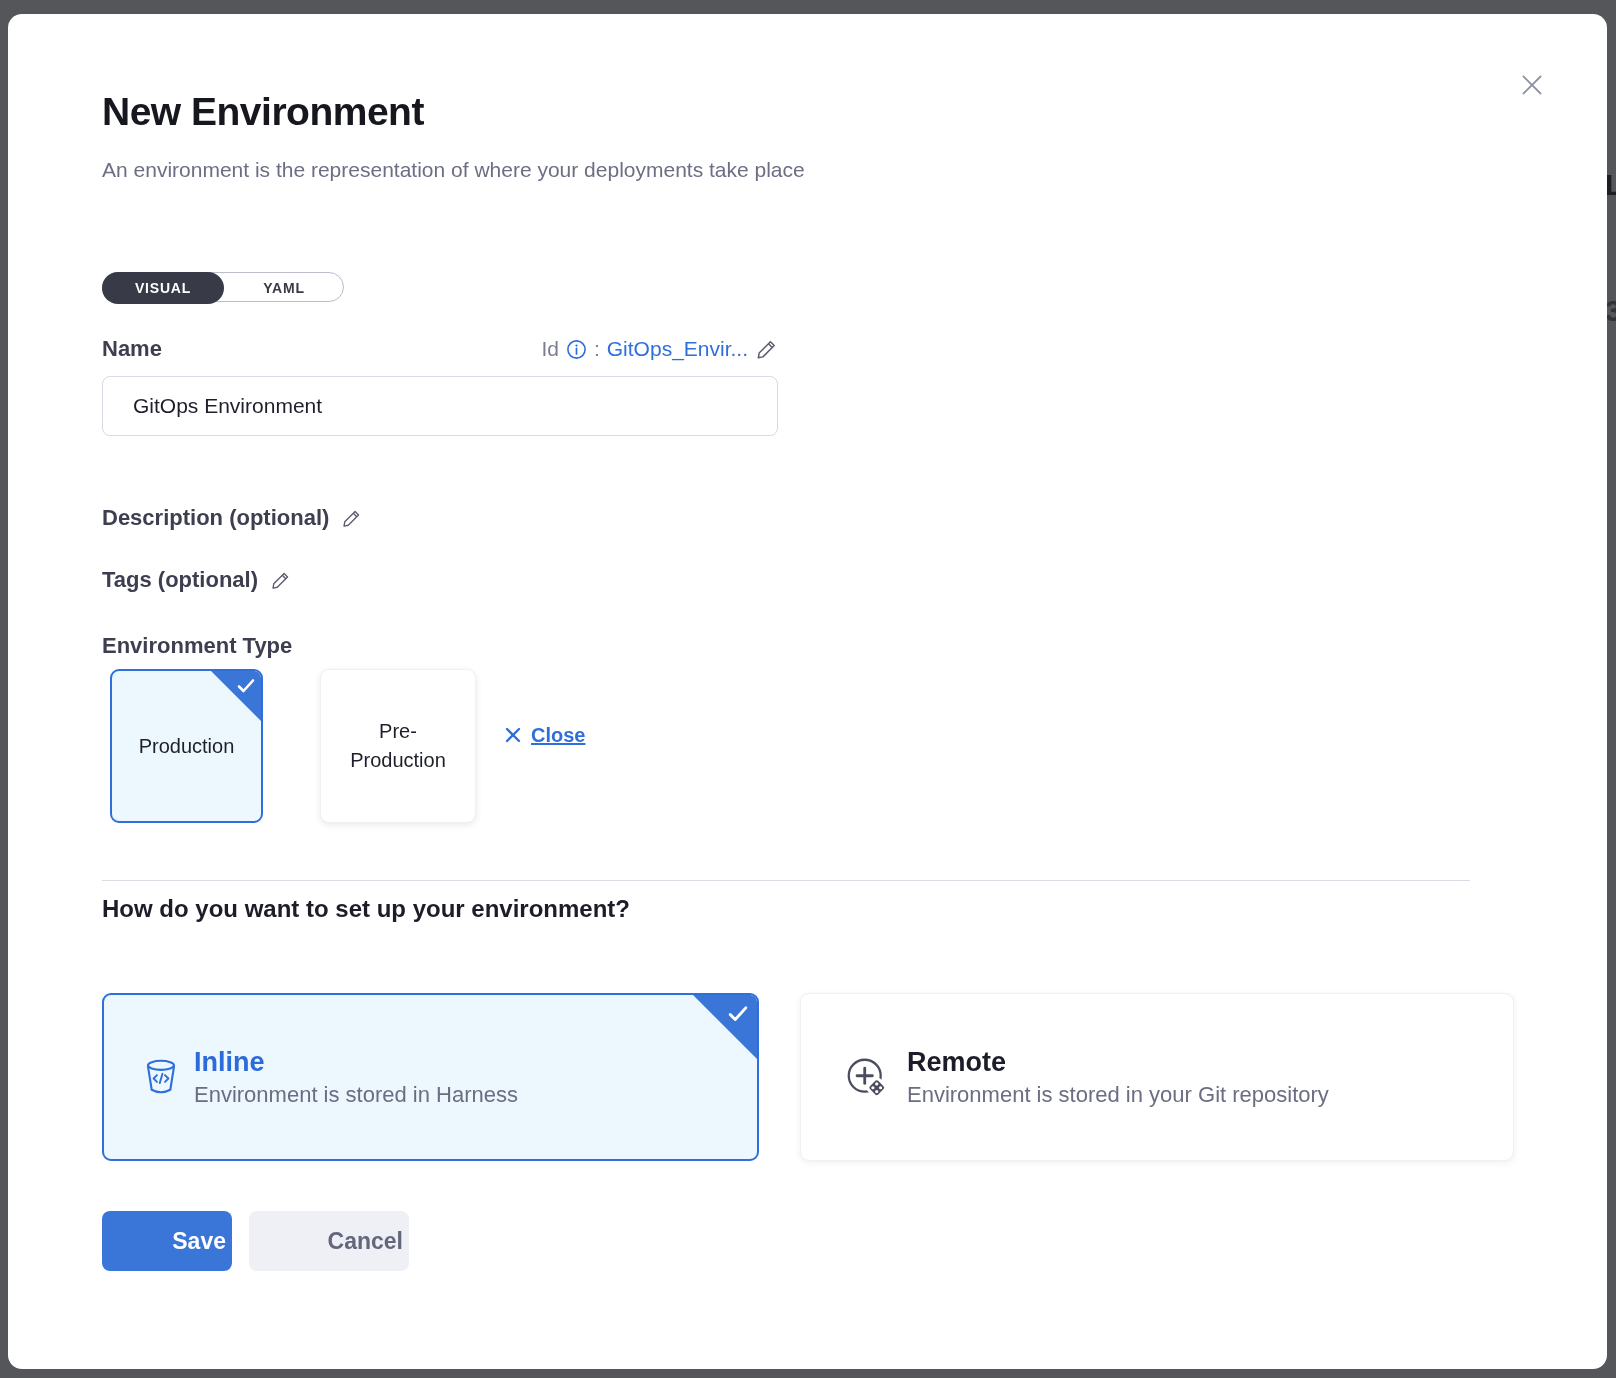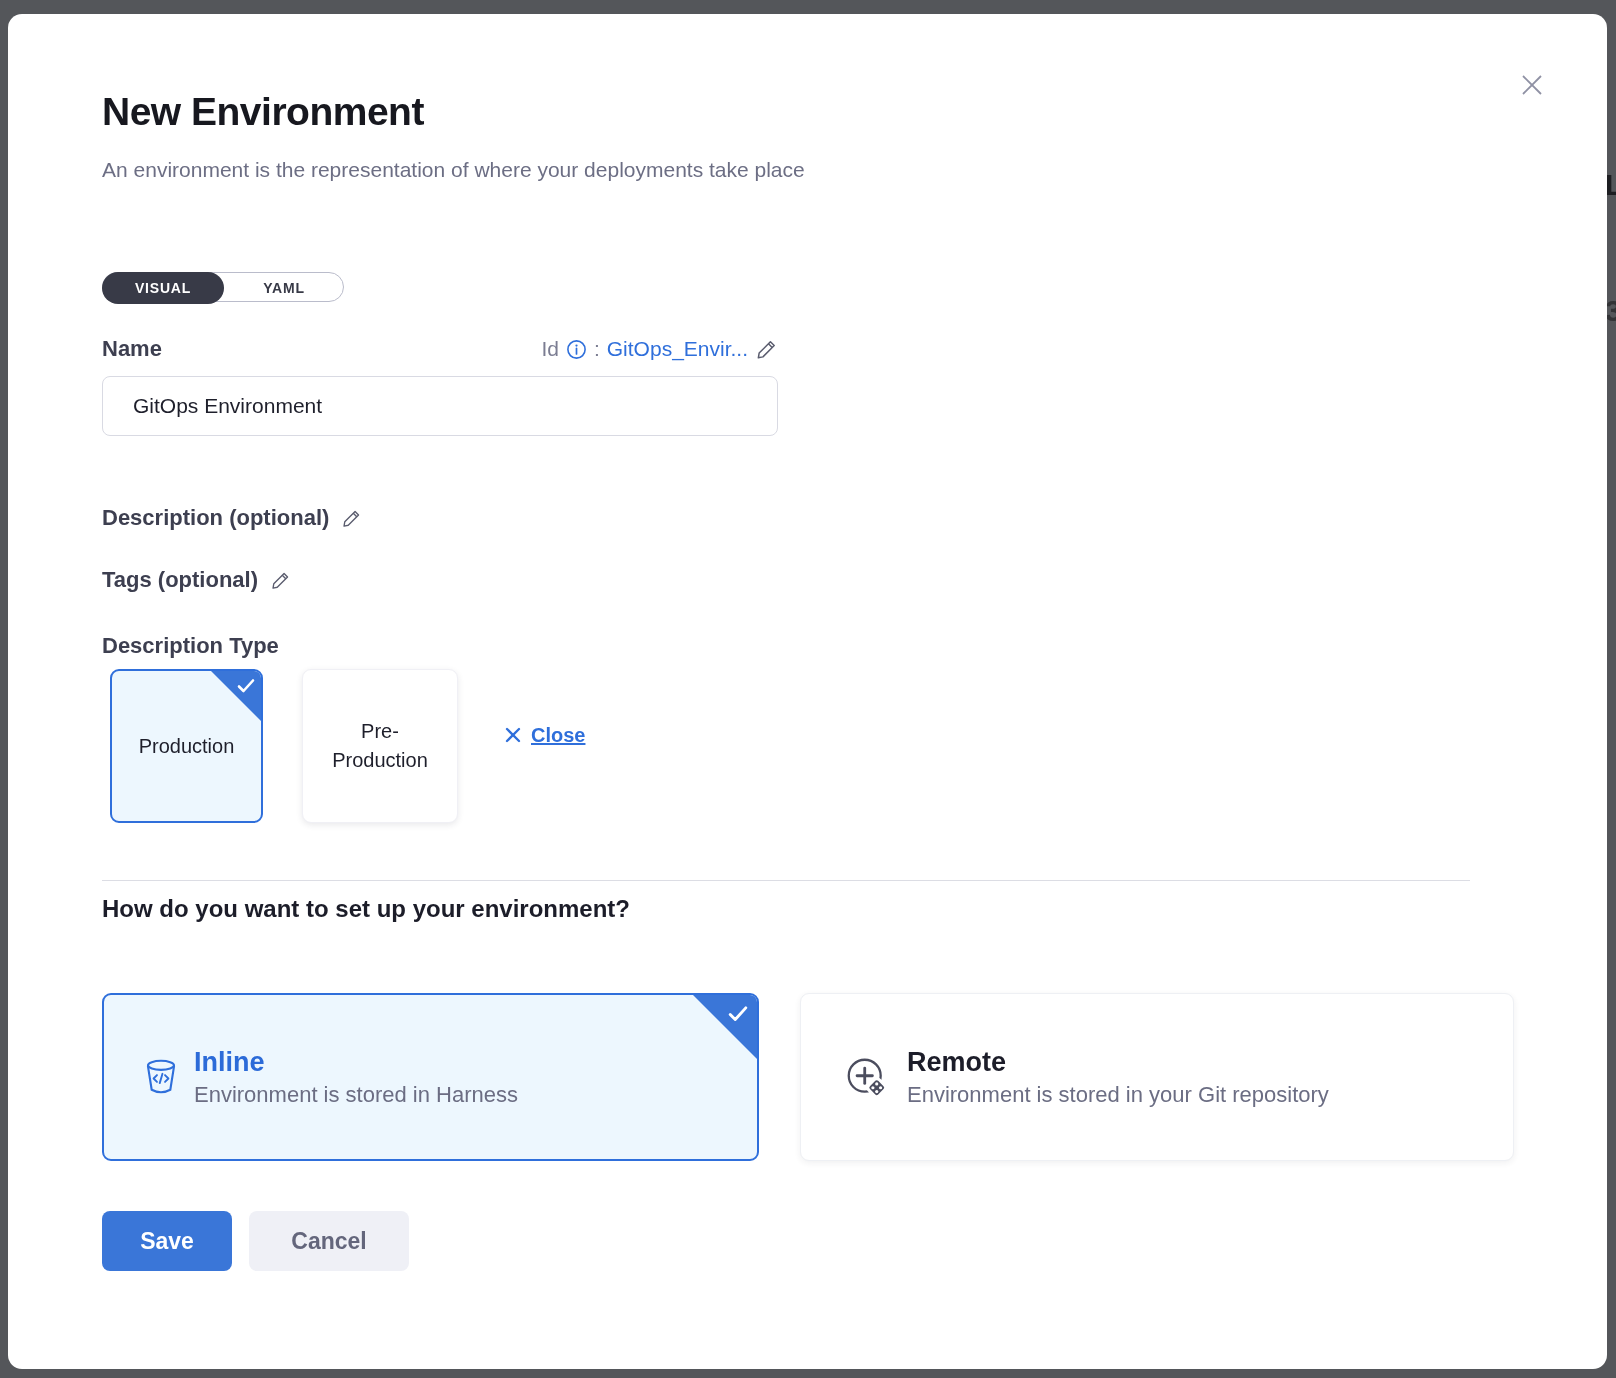--- a/index.html
+++ b/index.html
@@ -88,21 +88,21 @@
   .type-card{
     position:absolute;top:655px;height:154px;border-radius:9px;
     display:flex;align-items:center;justify-content:center;
     font-size:20px;color:#1e1f2b;cursor:pointer;overflow:hidden;
   }
   .type-card.selected{
     left:102px;width:153px;
     background:#edf7fe;border:2px solid #2f6fdb;
   }
   .type-card.plain{
-    left:294px;width:156px;
+    left:312px;width:156px;
     background:#ffffff;border:1px solid #f0f0f5;
     box-shadow:0 2px 6px rgba(40,41,61,0.10);
   }
   .type-card .card-label{text-align:center;width:112px;line-height:1.45;}
 
   .corner{
     position:absolute;top:0;right:0;background:#3a76d8;
     clip-path:polygon(0 0,100% 0,100% 100%);
   }
   .corner-sm{width:50px;height:50px;}
@@ -144,21 +144,21 @@
   .setup-card .card-texts{margin-left:18px;display:flex;flex-direction:column;gap:4px;}
   .setup-title{font-size:27px;font-weight:700;}
   .setup-title.blue{color:#2c6bd8;}
   .setup-title.dark{color:#1c1d29;}
   .setup-desc{font-size:22px;color:#6b6d83;}
 
   
   .btn{
     position:absolute;top:1197px;height:60px;border:none;border-radius:8px;
     font-family:"Liberation Sans", sans-serif;
-    font-size:23px;font-weight:700;cursor:pointer;
+    font-size:23px;font-weight:700;cursor:pointer;text-align:right;
   }
   .btn-save{left:94px;width:130px;background:#3a76d8;color:#ffffff;}
   .btn-cancel{left:241px;width:160px;background:#eff0f6;color:#64667c;}
 </style>
 </head>
 <body>
 
 <div class="backdrop-frag frag-1">L</div>
 <div class="backdrop-frag frag-2">3</div>
 
@@ -215,21 +215,21 @@
   <div class="opt-row tags-row">
     <span>Tags (optional)</span>
     <span class="icon-btn">
       <svg width="21" height="21" viewBox="0 0 20 20" fill="none">
         <path d="M13.4 3.3 L16.7 6.6 L6.9 16.4 L2.9 17.2 L3.6 13.1 Z" stroke="#5a5c6e" stroke-width="1.3" stroke-linejoin="round"></path>
         <line x1="11.7" y1="5" x2="15" y2="8.3" stroke="#5a5c6e" stroke-width="1.3"></line>
       </svg>
     </span>
   </div>
 
-  <div class="envtype-label">Description Type</div>
+  <div class="envtype-label">Environment Type</div>
 
   <div class="type-card selected">
     <div class="corner corner-sm"></div>
     <svg class="corner-check corner-check-sm" width="18" height="16" viewBox="0 0 18 16">
       <polyline points="2,8.5 6.5,13 16,2.5" fill="none" stroke="#ffffff" stroke-width="2.6" stroke-linecap="round" stroke-linejoin="round"></polyline>
     </svg>
     <div class="card-label">Production</div>
   </div>
 
   <div class="type-card plain">

